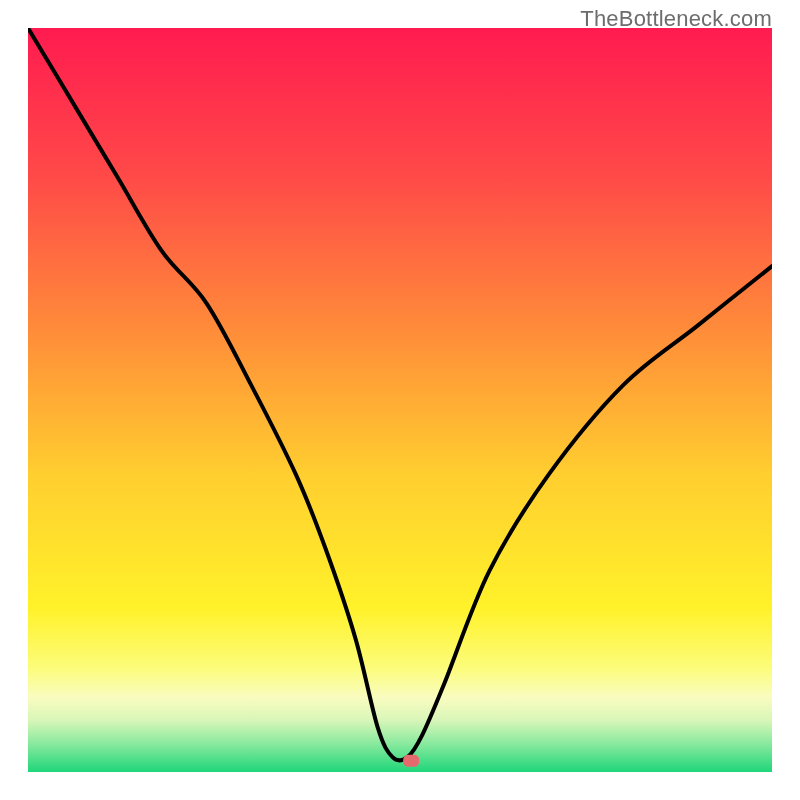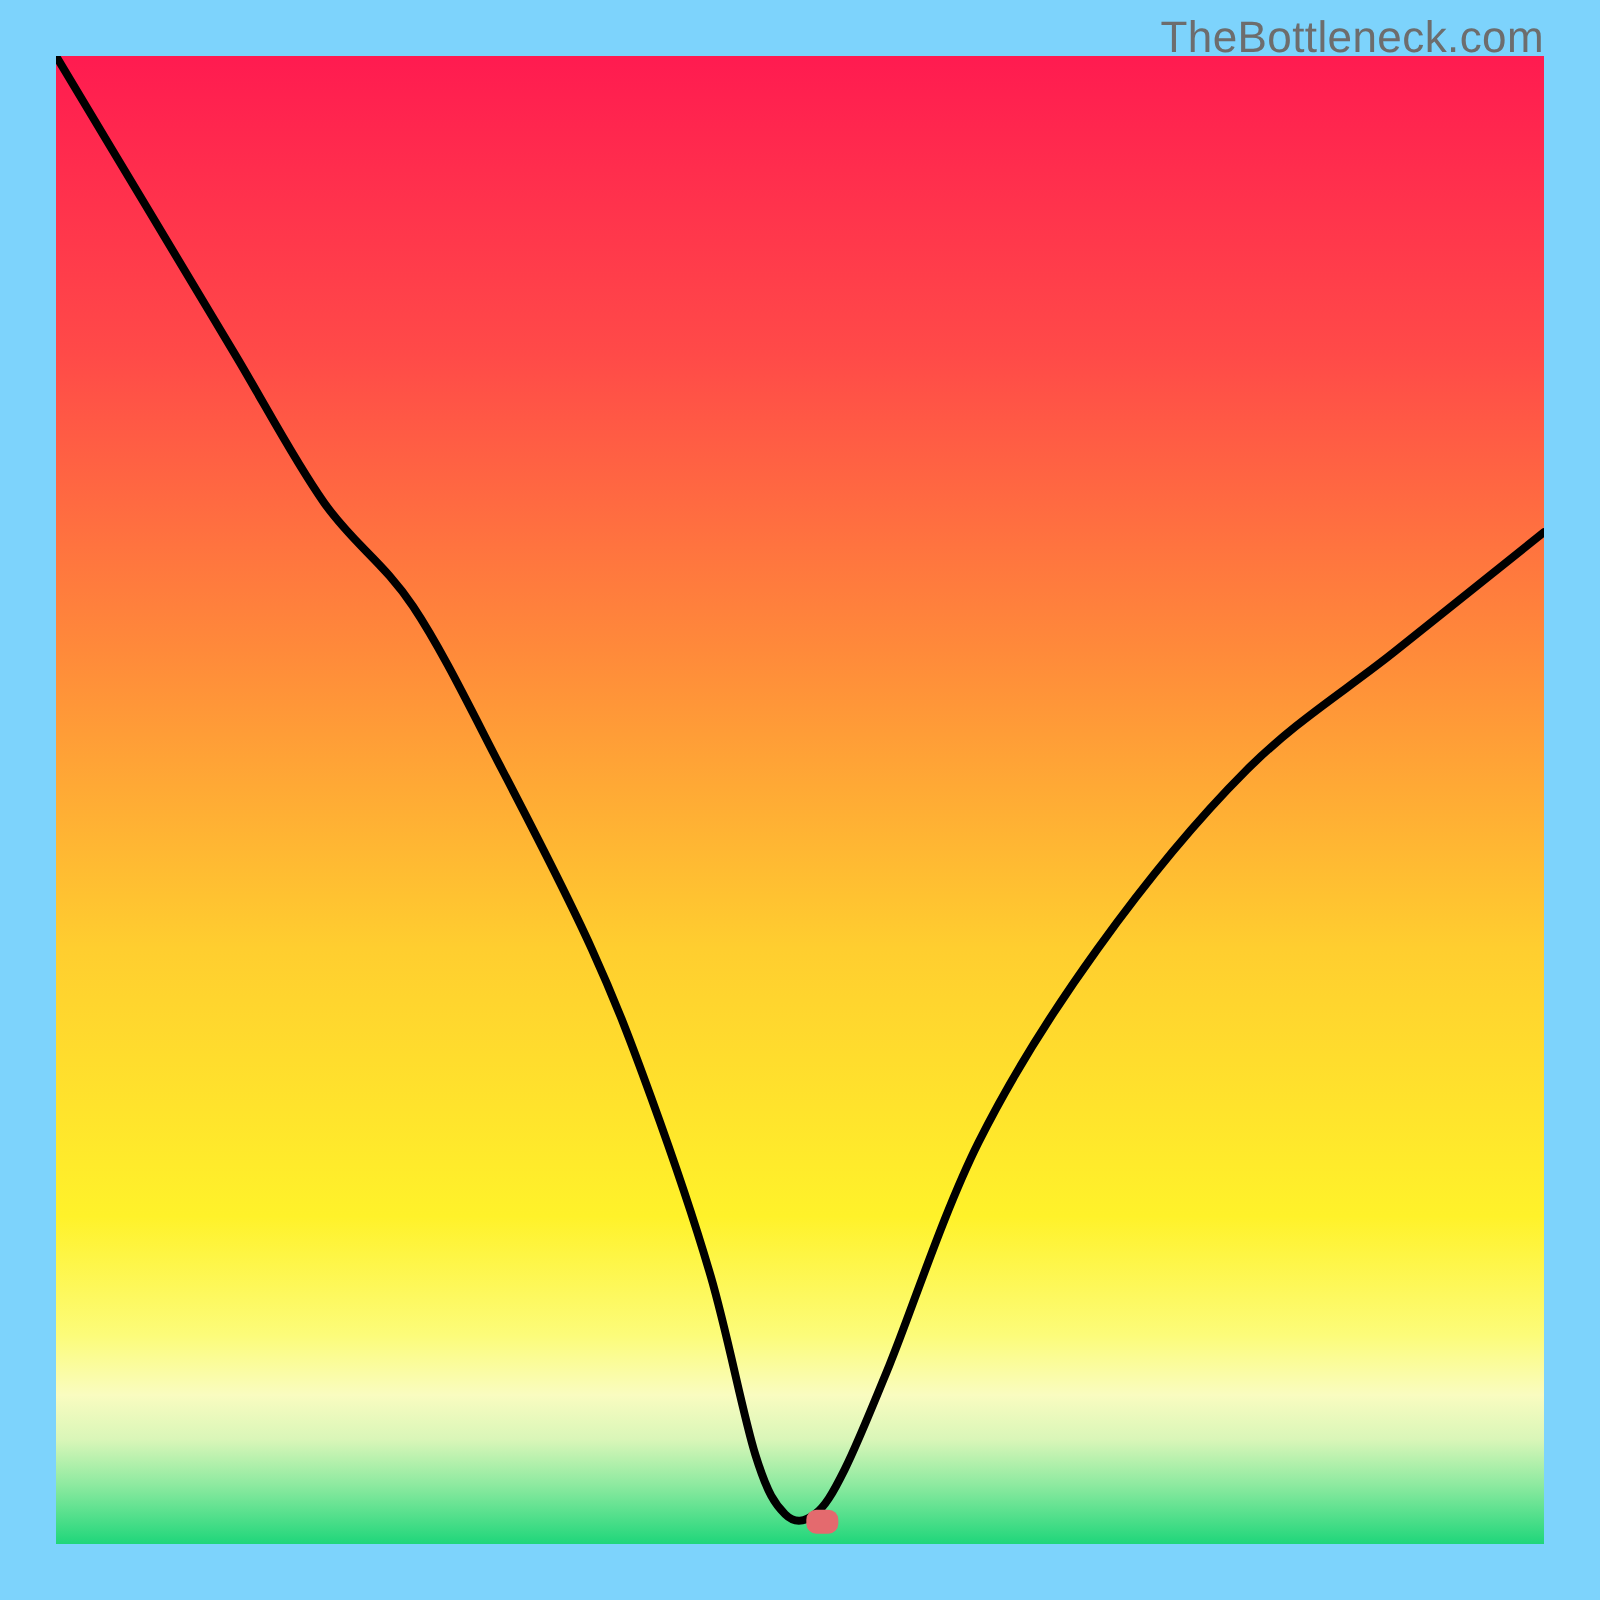--- a/index.html
+++ b/index.html
@@ -8,21 +8,21 @@
     width: 800px;
     height: 800px;
     background: #000;
     overflow: hidden;
     font-family: Arial, Helvetica, sans-serif;
   }
   .frame {
     position: relative;
     width: 800px;
     height: 800px;
-    background: #7dd3fc;
+    background: #ffffff;
   }
   .plot {
     position: absolute;
     left: 28px;
     top: 28px;
     width: 744px;
     height: 744px;
     overflow: hidden;
   }
   .watermark {

